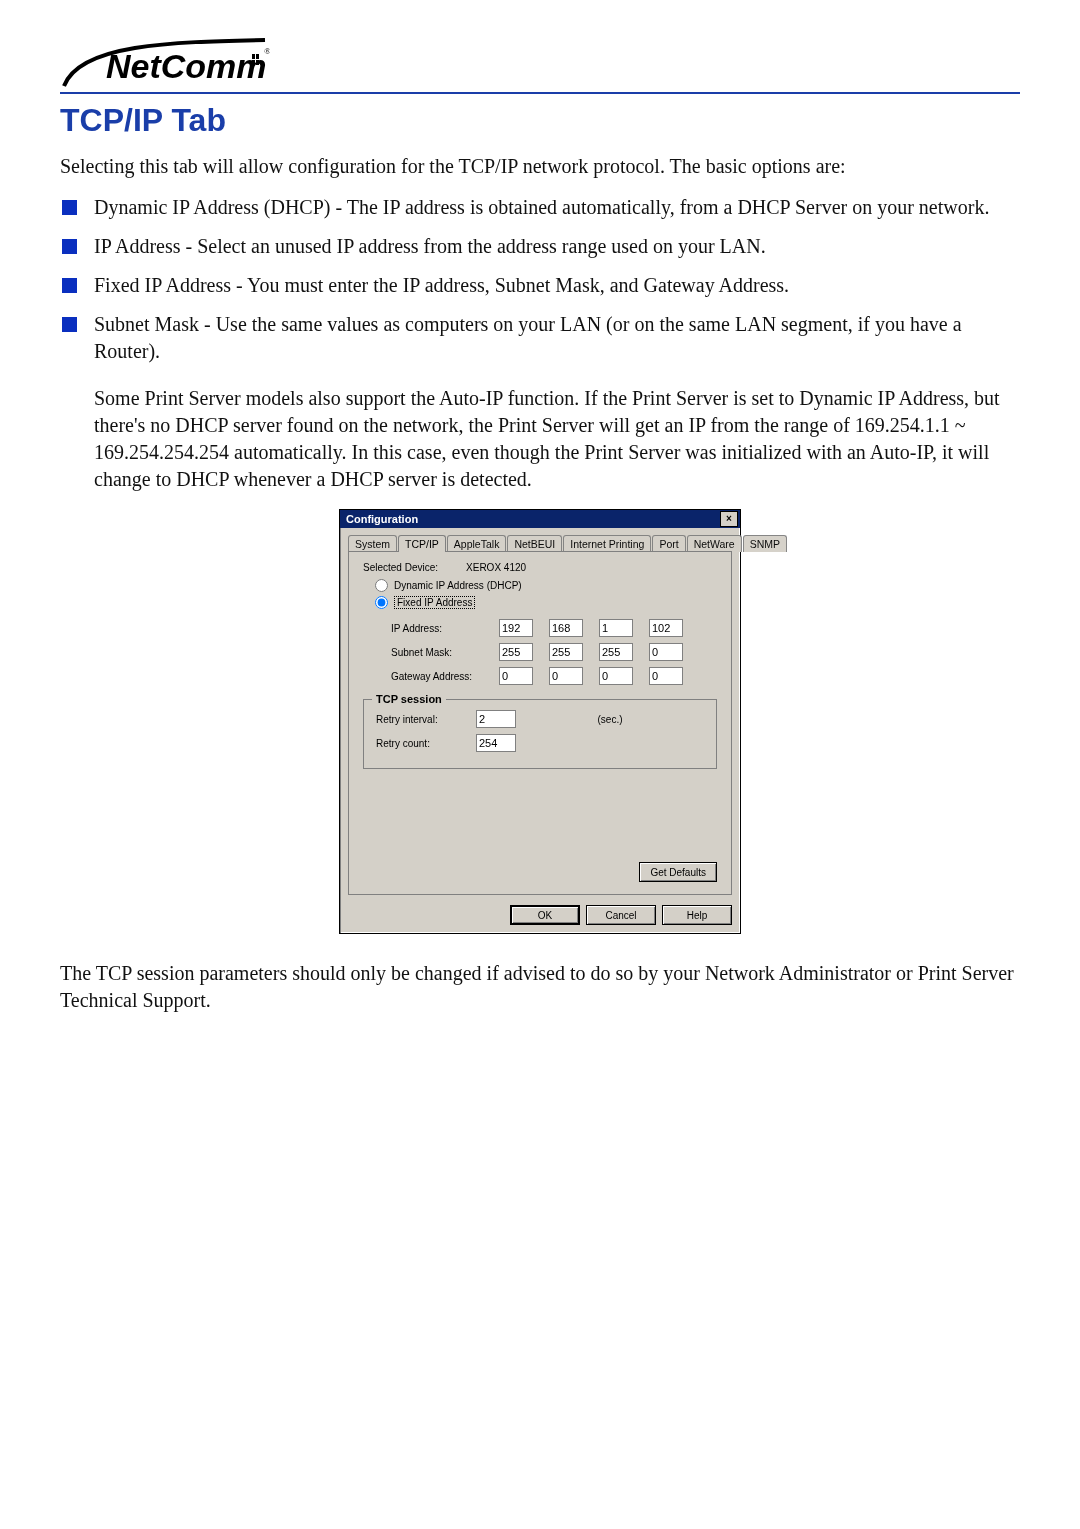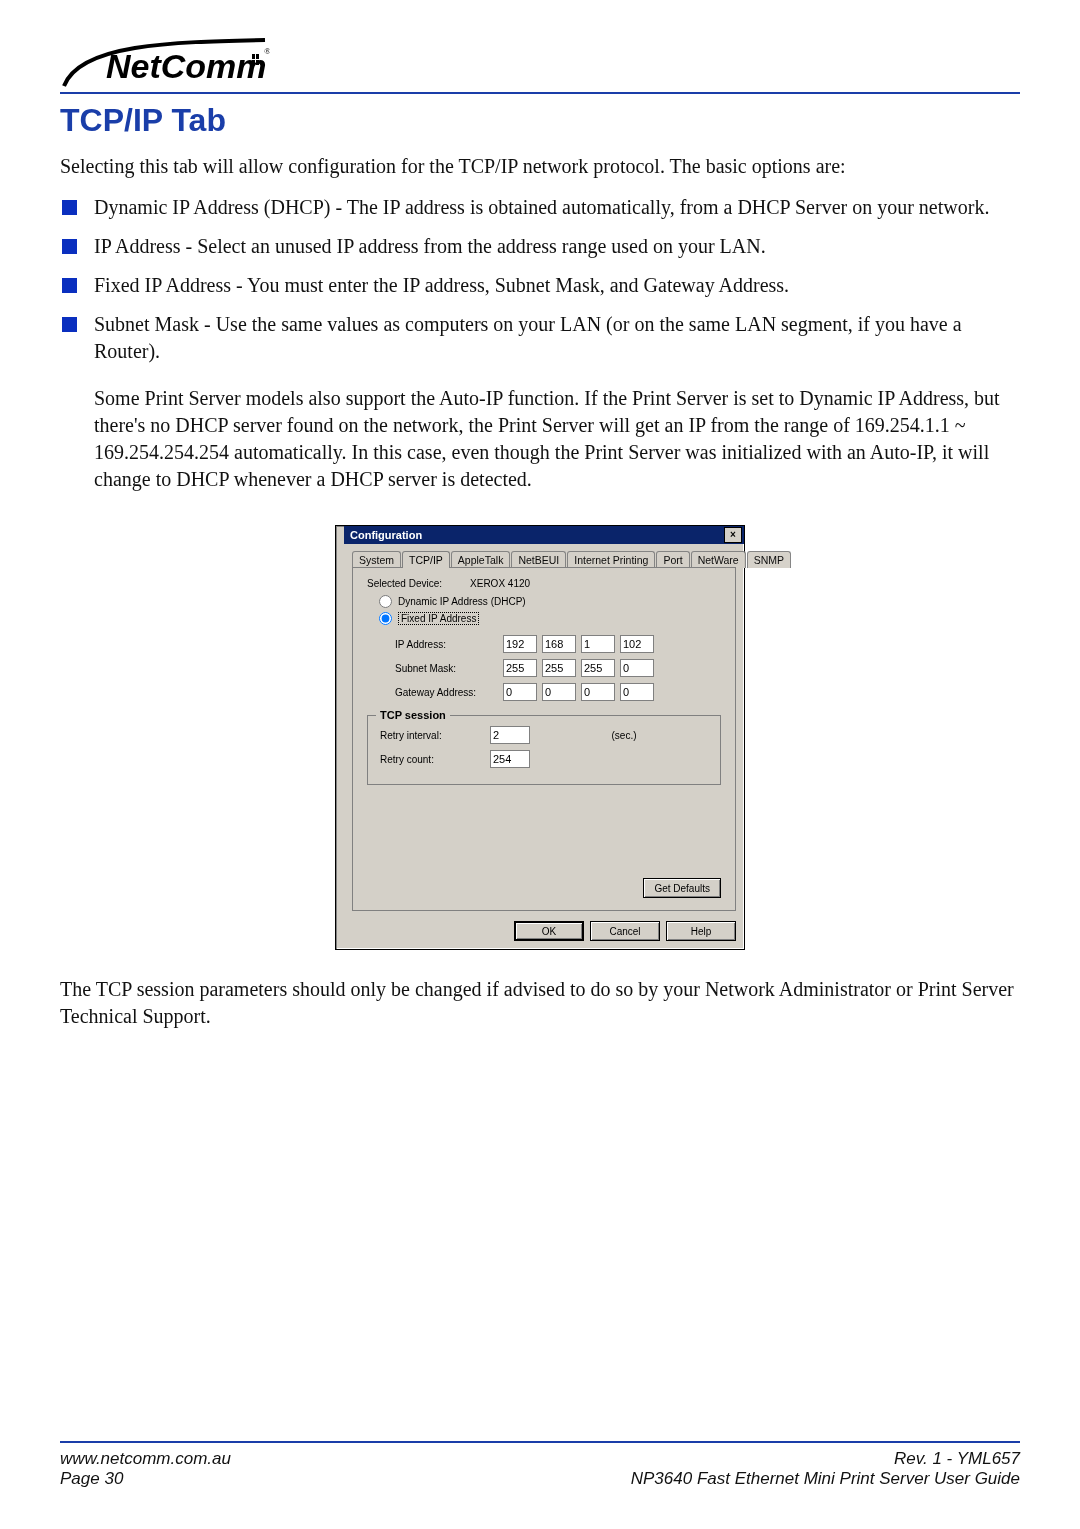--- a/index.html
+++ b/index.html
@@ -69,28 +69,27 @@
   .indented {
     margin-left: 34px;
     font-size: 20px;
     line-height: 1.35;
     margin-bottom: 10px;
   }
 
   
   .dialog {
     width: 400px;
-    margin: 32px auto 26px auto;
+    margin: 16px auto 26px auto;
     font-family: Tahoma, "MS Sans Serif", Arial, sans-serif;
     font-size: 11px;
     color: #000;
     background: #d4d0c8;
     border: 1px solid #000;
     box-shadow: 1px 1px 0 #808080 inset, -1px -1px 0 #fff inset;
-    padding-left: 8px;
   }
   .dlg-titlebar {
     background: #0a246a;
     color: #fff;
     display: flex;
     align-items: center;
     height: 18px;
     padding: 0 2px 0 6px;
     font-weight: 700;
     font-size: 11px;
@@ -173,21 +172,21 @@
   }
   .ip-row {
     display: grid;
     grid-template-columns: 100px auto;
     align-items: center;
     gap: 8px;
     margin-bottom: 6px;
   }
   .octets {
     display: flex;
-    gap: 5px;
+    gap: 16px;
   }
   .octets input, .tcp-input {
     width: 28px;
     height: 16px;
     font-size: 11px;
     border: 1px solid #808080;
     background: #fff;
     padding: 0 2px;
     box-sizing: content-box;
   }
@@ -204,21 +203,20 @@
     left: 8px;
     background: #d4d0c8;
     padding: 0 4px;
     font-size: 11px;
     font-weight: bold;
   }
   .tcp-row {
     display: grid;
     grid-template-columns: 100px auto auto;
     align-items: center;
-    gap: 10px;
     margin-bottom: 6px;
   }
   .btn {
     font-family: Tahoma, Arial, sans-serif;
     font-size: 10px;
     border: 1px solid #000;
     background: #d4d0c8;
     box-shadow: 1px 1px 0 #fff inset, -1px -1px 0 #808080 inset;
     padding: 1px 10px;
     min-height: 20px;
@@ -379,25 +377,14 @@
         <button class="btn default" style="min-width:70px;">OK</button>
         <button class="btn" style="min-width:70px;">Cancel</button>
         <button class="btn" style="min-width:70px;">Help</button>
       </div>
 
     </div>
   </div>
 
   <p class="body-text">The TCP session parameters should only be changed if advised to do so by your Network Administrator or Print Server Technical Support.</p>
 
-  <div class="page-footer">
-    <hr class="hr2">
-    <div class="footer-row">
-      <span>www.netcomm.com.au</span>
-      <span>Rev. 1 - YML657</span>
-    </div>
-    <div class="footer-row">
-      <span>Page 30</span>
-      <span>NP3640  Fast Ethernet Mini Print Server User Guide</span>
-    </div>
-  </div>
 
 </div>
 
 </body></html>

